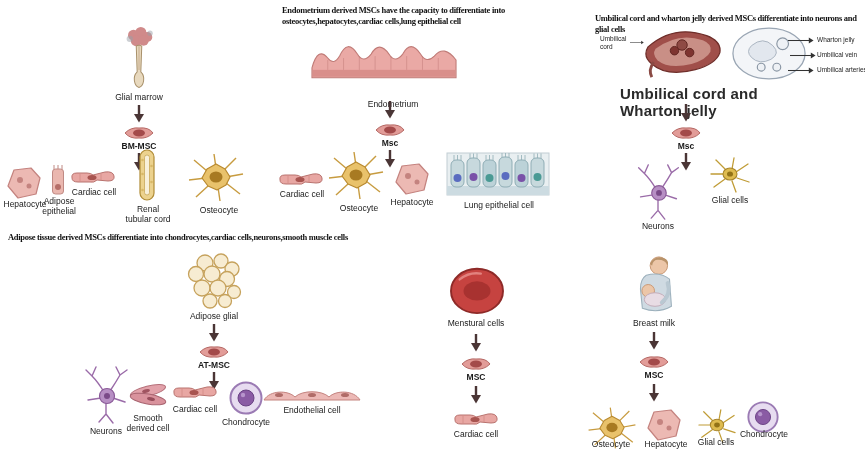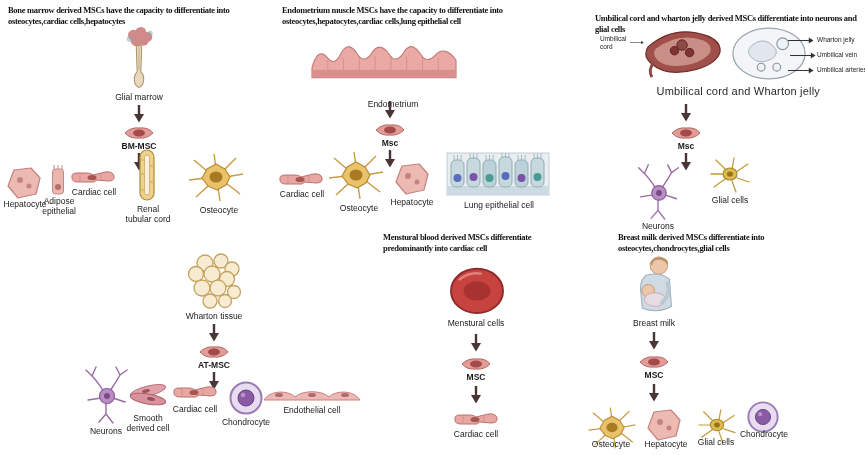--- a/index.html
+++ b/index.html
@@ -6,22 +6,22 @@
   body { background:#ffffff; }
   .figure { position:relative; width:865px; height:455px; background:#ffffff;
             font-family:"Liberation Sans", sans-serif; overflow:hidden; }
   .panel { position:absolute; }
   .cap { position:absolute; font-family:"Liberation Serif", serif; font-weight:bold;
          font-size:8.5px; line-height:10.5px; letter-spacing:-0.3px; color:#111; }
   .lbl { position:absolute; font-size:8.5px; line-height:9.5px; color:#1a1a1a; text-align:center; }
   .lbl.b { font-weight:bold; }
   .tiny { position:absolute; font-size:6.5px; line-height:7.5px; color:#222; }
   .nowrap { white-space:nowrap; }
-  .head { position:absolute; font-size:11px; font-weight:400; color:#2a2a2a;
-          text-align:right; letter-spacing:0.2px; }
+  .head { position:absolute; font-size:15px; font-weight:700; color:#2a2a2a;
+          text-align:left; letter-spacing:0.2px; }
   .ic { position:absolute; }
 </style>
 </head>
 <body>
 
 <svg style="position:absolute;width:0;height:0" aria-hidden="true">
   <symbol id="s-arrow-down" viewBox="0 0 12 18">
     <rect x="4.8" y="0" width="2.4" height="10" fill="#4a3535"></rect>
     <polygon points="1,9 11,9 6,17.5" fill="#4a3535"></polygon>
   </symbol>
@@ -210,21 +210,20 @@
       <path d="M56 7 L56 3 M59.5 7 L59.5 3 M63 7 L63 3"></path>
       <path d="M72 10 L72 5 M75.5 10 L75.5 5 M79 10 L79 5"></path>
       <path d="M88 8 L88 3.5 M91.5 8 L91.5 3.5 M95 8 L95 3.5"></path>
     </g>
   </symbol>
 </svg>
 
 <div class="figure">
 
   <section class="panel" style="left:0;top:0;width:270px;height:230px">
-    <p class="cap" style="left:8px;top:5px;width:268px">Bone marrow derived MSCs have the capacity to differentiate into osteocytes,cardiac cells,hepatocytes</p>
     <svg class="ic" style="left:115px;top:26px" width="48" height="66">
         <use href="#s-bonemarrow"></use>
       </svg>
     <div class="lbl" style="left:109px;top:93px;width:60px">Glial marrow</div>
     <svg class="ic" style="left:133px;top:105px" width="12" height="18">
         <use href="#s-arrow-down"></use>
       </svg>
     <svg class="ic" style="left:123px;top:125px" width="32" height="16">
         <use href="#s-msc"></use>
       </svg>
@@ -249,21 +248,21 @@
         <use href="#s-renal"></use>
       </svg>
     <div class="lbl" style="left:125px;top:205px;width:46px">Renal tubular cord</div>
     <svg class="ic" style="left:186px;top:150px" width="60" height="54">
         <use href="#s-osteocyte"></use>
       </svg>
     <div class="lbl" style="left:194px;top:206px;width:50px">Osteocyte</div>
   </section>
 
   <section class="panel" style="left:272px;top:0;width:300px;height:230px">
-    <p class="cap" style="left:10px;top:5px;width:268px">Endometrium muscle MSCs have the capacity to differentiate into osteocytes,hepatocytes,cardiac cells,lung epithelial cell</p>
+    <p class="cap" style="left:10px;top:5px;width:268px">Endometrium derived MSCs have the capacity to differentiate into osteocytes,hepatocytes,cardiac cells,lung epithelial cell</p>
     <svg class="ic" style="left:38px;top:34px" width="148" height="50">
         <use href="#s-endometrium"></use>
       </svg>
     <div class="lbl" style="left:66px;top:100px;width:110px">Endometrium</div>
     <svg class="ic" style="left:112px;top:101px" width="12" height="18">
         <use href="#s-arrow-down"></use>
       </svg>
     <svg class="ic" style="left:102px;top:122px" width="32" height="16">
         <use href="#s-msc"></use>
       </svg>
@@ -333,24 +332,25 @@
         <use href="#s-neuron"></use>
       </svg>
     <div class="lbl" style="left:44px;top:214px;width:48px">Neurons</div>
     <svg class="ic" style="left:118px;top:146px" width="44" height="40">
         <use href="#s-glial"></use>
       </svg>
     <div class="lbl" style="left:114px;top:188px;width:52px">Glial cells</div>
   </section>
 
   <section class="panel" style="left:0;top:228px;width:375px;height:227px">
+    <p class="cap" style="left:8px;top:4px;width:340px">Adipose tissue derived MSCs differentiate into chondrocytes,cardiac cells,neurons,smooth muscle cells</p>
     <svg class="ic" style="left:185px;top:24px" width="58" height="58">
         <use href="#s-adipose"></use>
       </svg>
-    <div class="lbl" style="left:170px;top:84px;width:88px">Wharton tissue</div>
+    <div class="lbl" style="left:170px;top:84px;width:88px">Adipose glial</div>
     <svg class="ic" style="left:208px;top:96px" width="12" height="18">
         <use href="#s-arrow-down"></use>
       </svg>
     <svg class="ic" style="left:198px;top:116px" width="32" height="16">
         <use href="#s-msc"></use>
       </svg>
     <div class="lbl b" style="left:192px;top:133px;width:44px">AT-MSC</div>
     <svg class="ic" style="left:208px;top:144px" width="12" height="18">
         <use href="#s-arrow-down"></use>
       </svg>
@@ -371,21 +371,20 @@
         <use href="#s-chondrocyte"></use>
       </svg>
     <div class="lbl" style="left:216px;top:190px;width:60px">Chondrocyte</div>
     <svg class="ic" style="left:262px;top:158px" width="100" height="18">
         <use href="#s-endothelial"></use>
       </svg>
     <div class="lbl" style="left:272px;top:178px;width:80px">Endothelial cell</div>
   </section>
 
   <section class="panel" style="left:378px;top:228px;width:200px;height:227px">
-    <p class="cap" style="left:5px;top:4px;width:175px">Menstural blood derived MSCs differentiate predominantly into cardiac cell</p>
     <svg class="ic" style="left:70px;top:36px" width="58" height="52">
         <use href="#s-rbc"></use>
       </svg>
     <div class="lbl" style="left:48px;top:91px;width:100px">Menstural cells</div>
     <svg class="ic" style="left:92px;top:106px" width="12" height="18">
         <use href="#s-arrow-down"></use>
       </svg>
     <svg class="ic" style="left:82px;top:128px" width="32" height="16">
         <use href="#s-msc"></use>
       </svg>
@@ -393,21 +392,20 @@
     <svg class="ic" style="left:92px;top:158px" width="12" height="18">
         <use href="#s-arrow-down"></use>
       </svg>
     <svg class="ic" style="left:75px;top:182px" width="46" height="18">
         <use href="#s-cardiac"></use>
       </svg>
     <div class="lbl" style="left:74px;top:202px;width:48px">Cardiac cell</div>
   </section>
 
   <section class="panel" style="left:580px;top:228px;width:285px;height:227px">
-    <p class="cap" style="left:38px;top:4px;width:185px">Breast milk derived MSCs differentiate into osteocytes,chondrocytes,glial cells</p>
     <svg class="ic" style="left:48px;top:26px" width="52" height="62">
         <use href="#s-breastmilk"></use>
       </svg>
     <div class="lbl" style="left:42px;top:91px;width:64px">Breast milk</div>
     <svg class="ic" style="left:68px;top:104px" width="12" height="18">
         <use href="#s-arrow-down"></use>
       </svg>
     <svg class="ic" style="left:58px;top:126px" width="32" height="16">
         <use href="#s-msc"></use>
       </svg>

